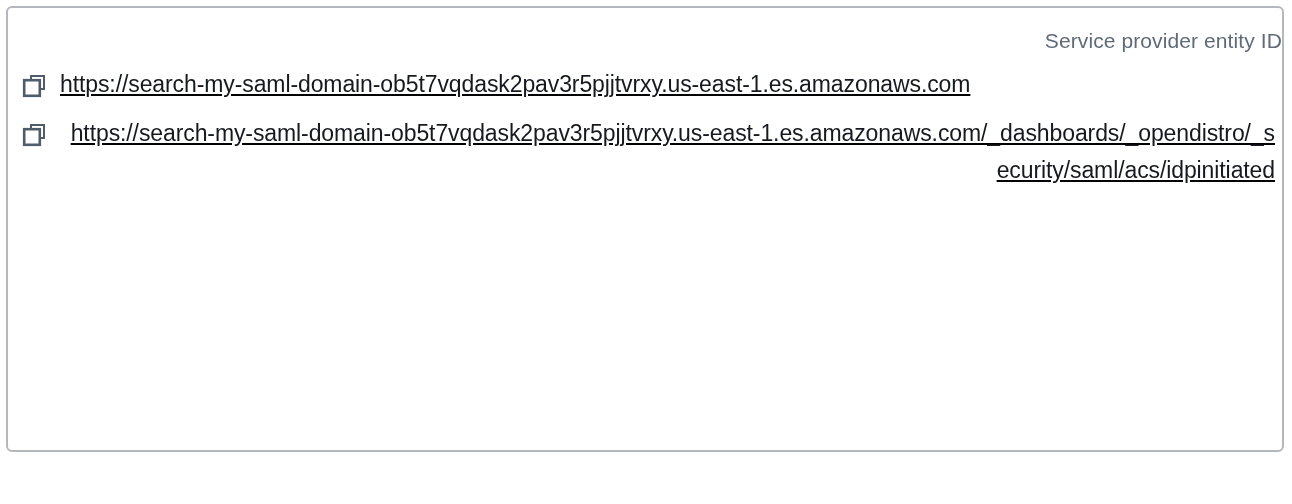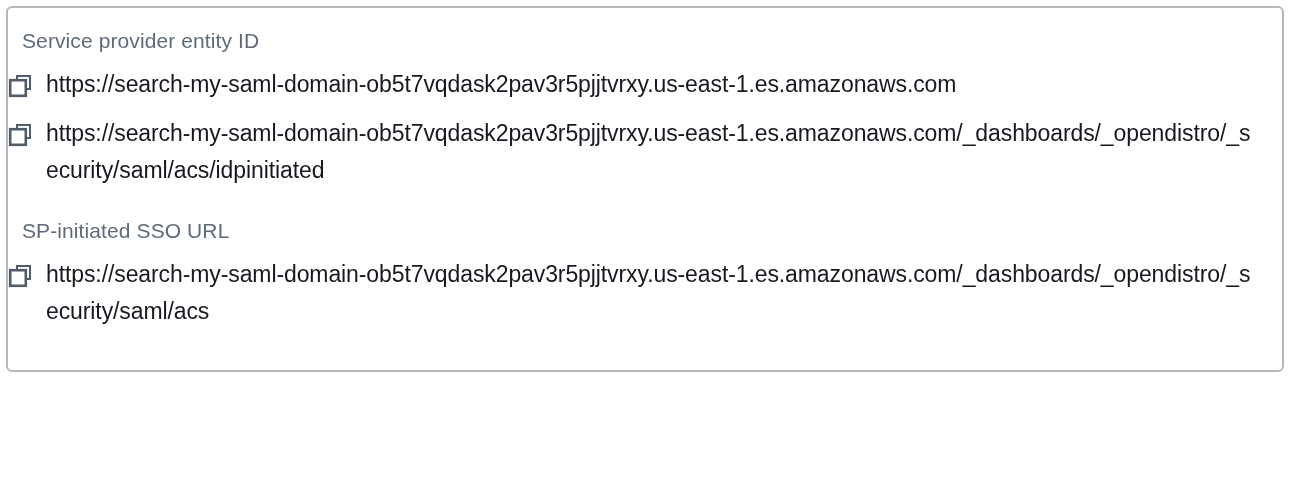--- a/index.html
+++ b/index.html
@@ -12,44 +12,47 @@
     height: 504px;
     font-family: "Liberation Sans", sans-serif;
     overflow: hidden;
   }
 
   .panel {
     position: absolute;
     left: 6px;
     top: 6px;
     width: 1278px;
-    height: 366px;
+    height: 446px;
     box-sizing: border-box;
     border: 2px solid #b4b8bd;
     border-radius: 6px;
     background: #ffffff;
     overflow: hidden;
+    text-align: right;
   }
 
   .field-group {
     padding: 0;
   }
 
   .field-label {
     font-size: 21px;
     line-height: 26px;
     color: #5f6b7a;
     font-weight: 400;
     letter-spacing: 0.1px;
     padding-left: 14px;
   }
 
   .value-row {
     display: flex;
     align-items: flex-start;
+    padding-left: 14px;
+    text-decoration: underline;
   }
 
   .copy-icon {
     flex: 0 0 auto;
     width: 26px;
     height: 26px;
     margin-right: 12px;
     margin-top: 7px;
     display: block;
   }
@@ -97,26 +100,14 @@
       <span class="copy-icon">
         <svg width="26" height="26" viewBox="0 0 26 26" xmlns="http://www.w3.org/2000/svg">
           <path d="M8 2 H23 V17 H18 V15 H21 V4 H10 V7 H8 Z" fill="#515c6b"></path>
           <rect x="2.2" y="7.2" width="15.6" height="15.6" fill="none" stroke="#515c6b" stroke-width="2.6"></rect>
         </svg>
       </span>
       <span class="value-text">https://search-my-saml-domain-ob5t7vqdask2pav3r5pjjtvrxy.us-east-1.es.amazonaws.com/_dashboards/_opendistro/_security/saml/acs/idpinitiated</span>
     </div>
   </div>
 
-  <div class="field-group g3">
-    <div class="field-label">SP-initiated SSO URL</div>
-    <div class="value-row">
-      <span class="copy-icon">
-        <svg width="26" height="26" viewBox="0 0 26 26" xmlns="http://www.w3.org/2000/svg">
-          <path d="M8 2 H23 V17 H18 V15 H21 V4 H10 V7 H8 Z" fill="#515c6b"></path>
-          <rect x="2.2" y="7.2" width="15.6" height="15.6" fill="none" stroke="#515c6b" stroke-width="2.6"></rect>
-        </svg>
-      </span>
-      <span class="value-text">https://search-my-saml-domain-ob5t7vqdask2pav3r5pjjtvrxy.us-east-1.es.amazonaws.com/_dashboards/_opendistro/_security/saml/acs</span>
-    </div>
-  </div>
 
 </div>
 
 </body></html>

